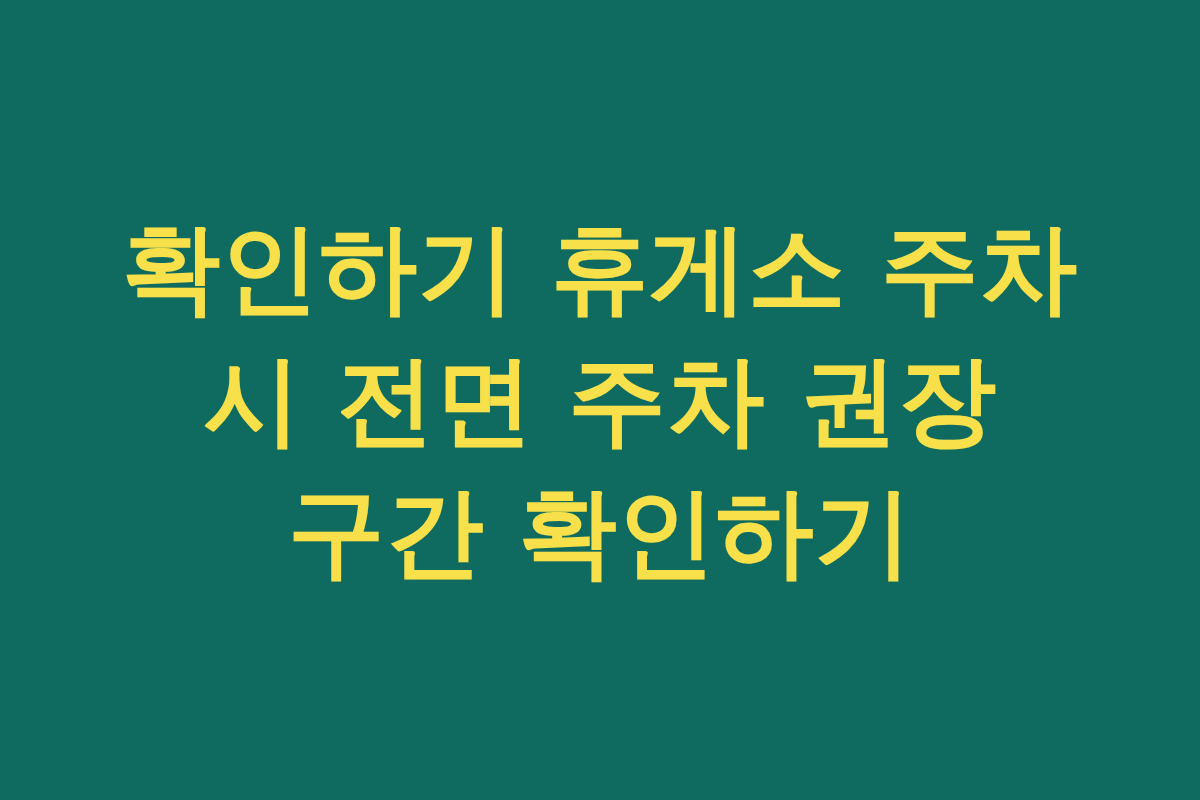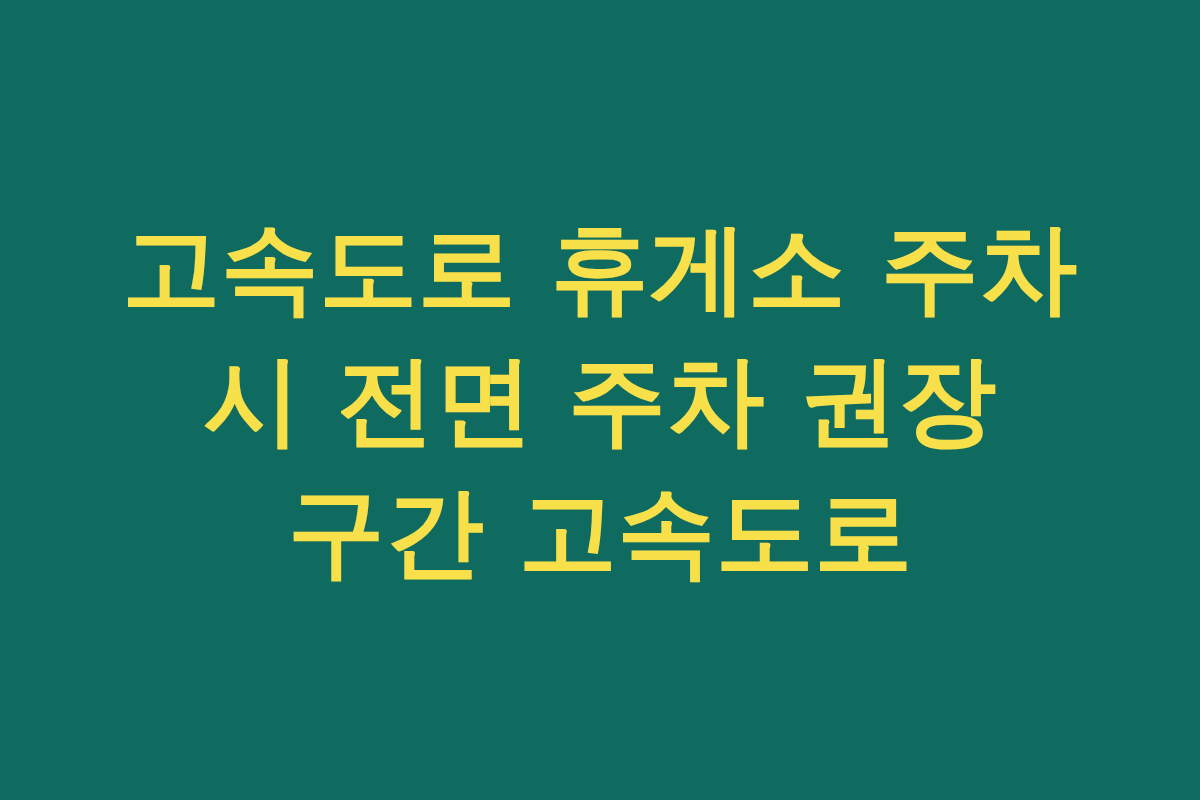--- a/index.html
+++ b/index.html
@@ -48,17 +48,17 @@
     -webkit-font-smoothing: antialiased;
   }
 </style>
 </head>
 <body>
 
 <div id="banner" style="background-color: rgb(15, 107, 95);">
 
   <div id="headline-block">
 
-    <h1 id="headline" style="color: rgb(248, 224, 74);">고속도로 휴게소 주차 시 전면 주차 권장 구간 고속도로</h1>
+    <h1 id="headline" style="color: rgb(248, 224, 74);">확인하기 휴게소 주차 시 전면 주차 권장 구간 확인하기</h1>
 
   </div>
 
 </div>
 
 </body></html>

